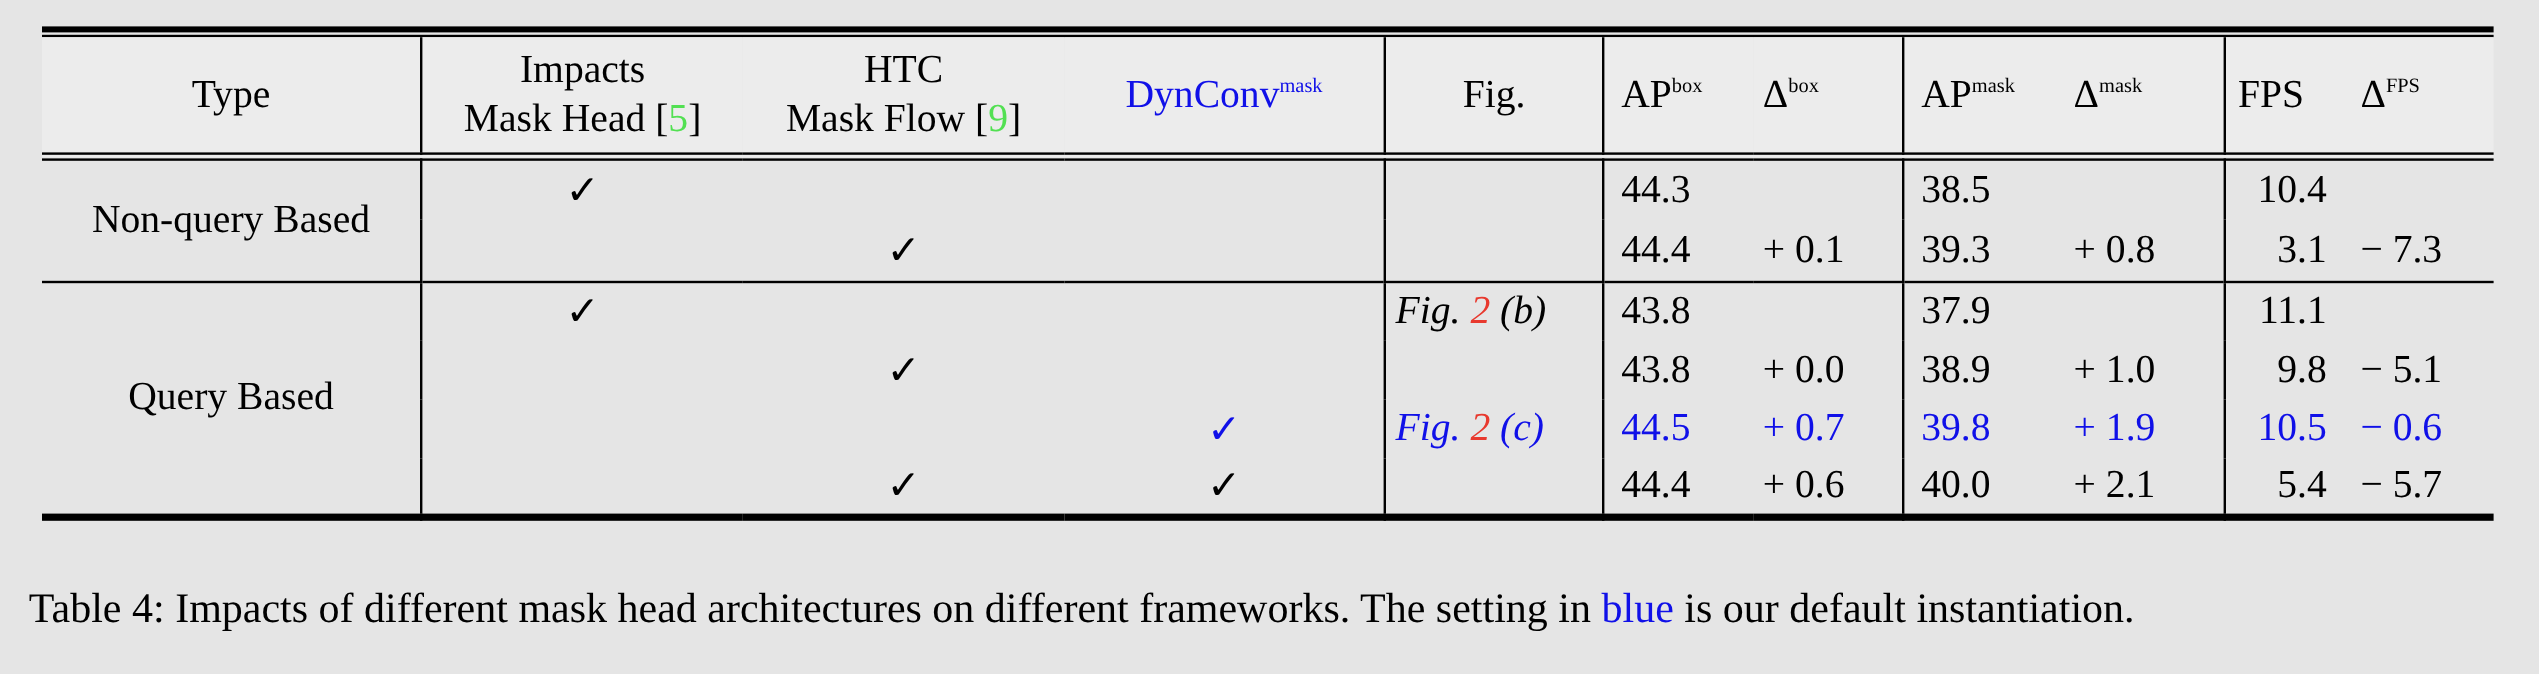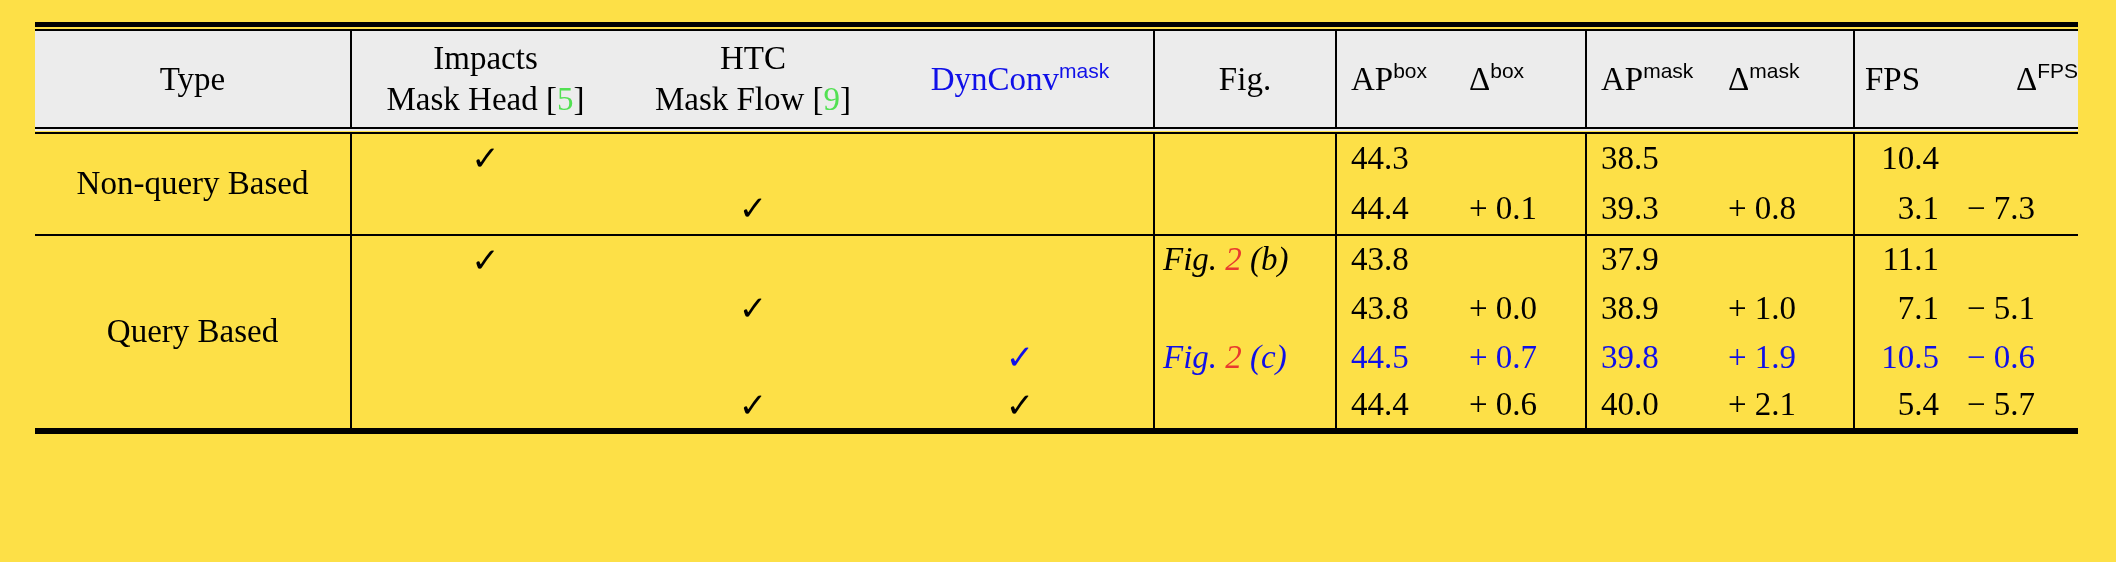--- a/index.html
+++ b/index.html
@@ -1,20 +1,20 @@
 <!DOCTYPE html>
 <html style="--blue: #1010e8; --green: #52e052; --red: #e8392e; --header-bg: #ececec;"><head>
 <meta charset="utf-8">
 <style>
   html, body { margin: 0; padding: 0; background: #ffffff; }
   .page {
     position: relative;
     width: 2116px;
     height: 562px;
-    background: #fde047;
+    background: #e5e5e5;
     font-family: "Liberation Serif", serif;
     color: #000;
     overflow: hidden;
   }
   .tablewrap { position: absolute; left: 35px; top: 22px; width: 2043px; }
   .rule-thick { height: 5px; background: #000; }
   .rule-gap   { height: 2px; background: transparent; }
   .rule-thin  { height: 2px; background: #000; }
 
   table.results {
@@ -44,25 +44,25 @@
   .check-cell { text-align: center; font-size: 34px; }
   .fig-cell { text-align: left; padding-left: 8px; white-space: nowrap; font-style: italic; }
   .ap-cell  { text-align: left; padding-left: 14px; }
   .dv-cell  { text-align: left; padding-left: 8px; white-space: nowrap; }
   .fps-cell { text-align: right; padding-right: 16px; }
   .dfps-cell{ text-align: left; padding-left: 12px; white-space: nowrap; }
 
   thead th.h-ap  { text-align: left; padding-left: 14px; margin-top: 12px; }
   thead th.h-dv  { text-align: left; padding-left: 8px; margin-top: 28px; }
   thead th.h-fps { text-align: left; padding-left: 10px; }
-  thead th.h-dfps{ text-align: right; padding-left: 12px; }
+  thead th.h-dfps{ text-align: left; padding-left: 12px; }
 
   sup.mono {
-    font-family: Liberation Sans, sans-serif;
-    font-size: 21px;
+    font-family: Liberation Serif, serif;
+    font-size: 17px;
     vertical-align: 12px;
     line-height: 0;
   }
   .hdr-two-line { line-height: 1.25; }
   .ref-link { color: var(--green, #52e052); }
   .fig-num  { color: var(--red, #e8392e); }
   .blue-text { color: var(--blue, #1010e8); }
   tr.blue-row td { color: var(--blue, #1010e8); }
   tr.blue-row td .fig-num { color: var(--red, #e8392e); }
 
@@ -166,21 +166,21 @@
         </tr>
         <tr class="r-q">
           <td class="bl check-cell"></td>
           <td class="check-cell">✓</td>
           <td class="check-cell"></td>
           <td class="bl fig-cell"></td>
           <td class="bl ap-cell">43.8</td>
           <td class="dv-cell">+ 0.0</td>
           <td class="bl ap-cell">38.9</td>
           <td class="dv-cell">+ 1.0</td>
-          <td class="bl fps-cell">7.1</td>
+          <td class="bl fps-cell">9.8</td>
           <td class="dfps-cell">− 5.1</td>
         </tr>
         <tr class="r-q blue-row">
           <td class="bl check-cell"></td>
           <td class="check-cell"></td>
           <td class="check-cell">✓</td>
           <td class="bl fig-cell"><span>Fig. </span><span class="fig-num">2</span><span> (c)</span></td>
           <td class="bl ap-cell">44.5</td>
           <td class="dv-cell">+ 0.7</td>
           <td class="bl ap-cell">39.8</td>
@@ -197,14 +197,17 @@
           <td class="dv-cell">+ 0.6</td>
           <td class="bl ap-cell">40.0</td>
           <td class="dv-cell">+ 2.1</td>
           <td class="bl fps-cell">5.4</td>
           <td class="dfps-cell">− 5.7</td>
         </tr>
       </tbody>
     </table>
   </div>
 
+  <div class="caption">
+    <span>Table 4:</span><span> Impacts of different mask head architectures on different frameworks. The setting in </span><span class="blue-text">blue</span><span> is our default instantiation.</span>
+  </div>
 
 </div>
 
 </body></html>

